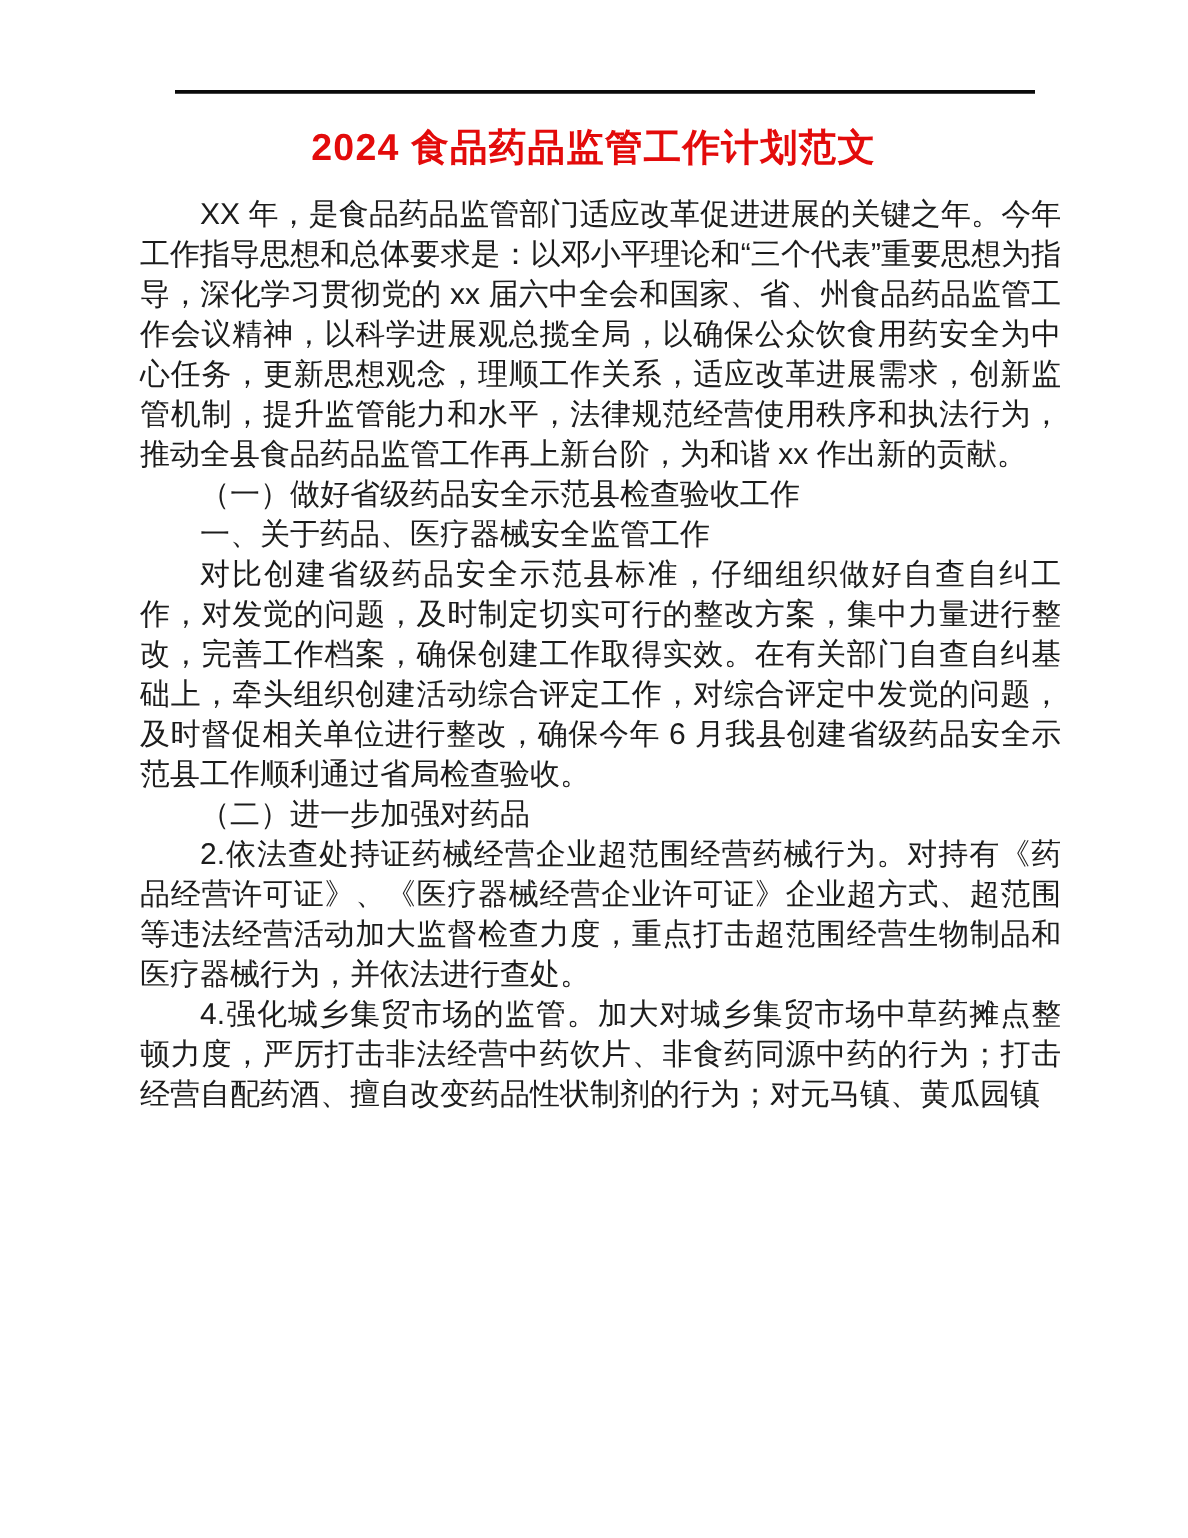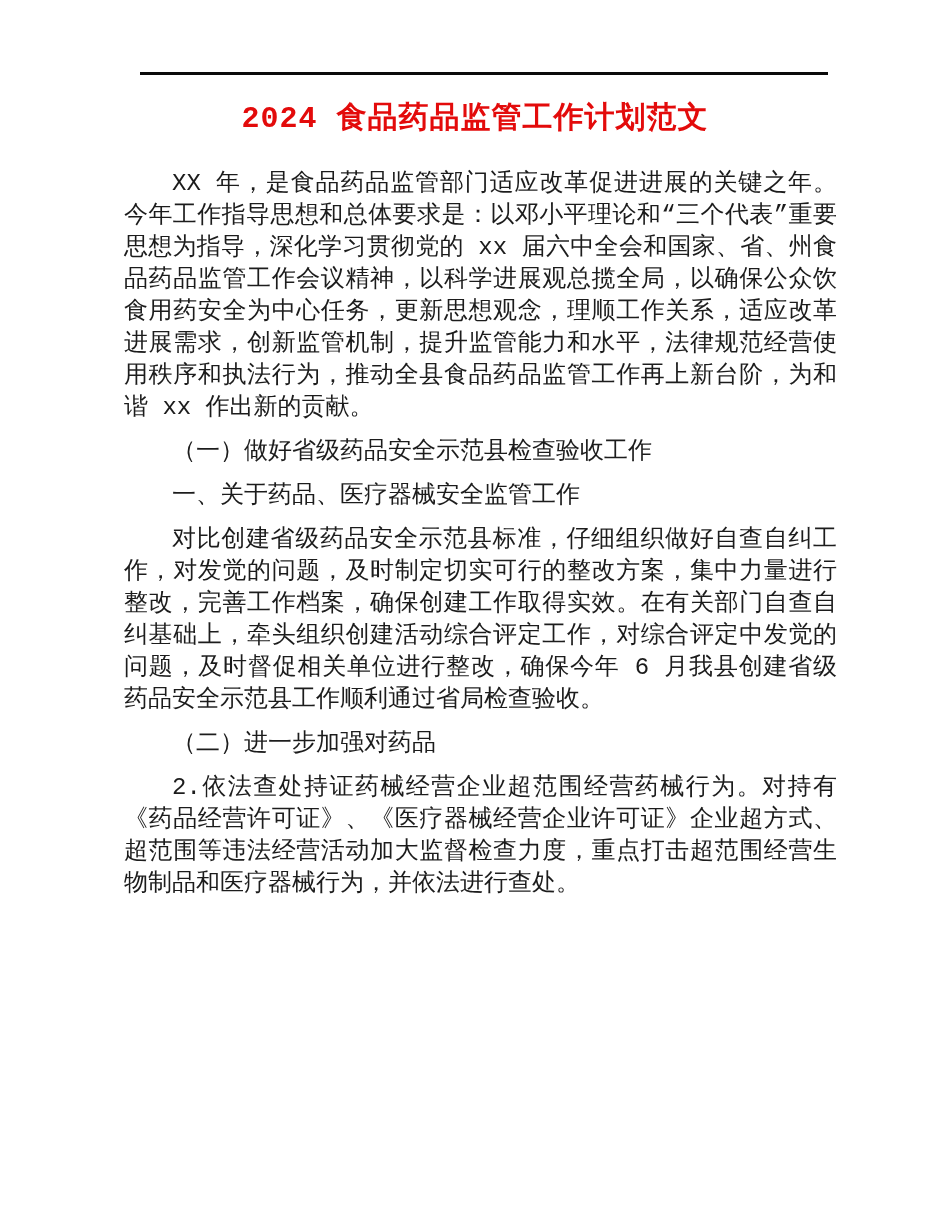--- a/index.html
+++ b/index.html
@@ -3,21 +3,21 @@
 <meta charset="utf-8">
 <style>
   * { margin: 0; padding: 0; box-sizing: border-box; }
   html, body { background: #ffffff; }
   .page {
     position: relative;
     width: 950px;
     height: 929px;
     background: #ffffff;
     overflow: hidden;
-    font-family: Liberation Mono, monospace;
+    font-family: Liberation Sans, sans-serif;
     color: #1c1c1c;
   }
   .header-rule {
     position: absolute;
     top: 72px;
     left: 140px;
     width: 688px;
     height: 3px;
     background: #0a0a0a;
   }
@@ -40,21 +40,21 @@
     width: 737px;
     font-size: 24px;
     line-height: 32px;
     text-align: justify;
     text-justify: inter-ideograph;
     word-break: break-all;
     color: #1c1c1c;
   }
   .doc-body p {
     text-indent: 2em;
-    margin: 12px;
+    margin: 0;
   }
   .page-footer {
     position: absolute;
     top: 1144px;
     left: 0;
     width: 100%;
     text-align: center;
     font-size: 19px;
     letter-spacing: 2px;
     word-spacing: 5px;
@@ -70,17 +70,18 @@
 
   <h1 class="doc-title">2024 食品药品监管工作计划范文</h1>
 
   <div class="doc-body">
     <p>XX 年，是食品药品监管部门适应改革促进进展的关键之年。今年工作指导思想和总体要求是：以邓小平理论和“三个代表”重要思想为指导，深化学习贯彻党的 xx 届六中全会和国家、省、州食品药品监管工作会议精神，以科学进展观总揽全局，以确保公众饮食用药安全为中心任务，更新思想观念，理顺工作关系，适应改革进展需求，创新监管机制，提升监管能力和水平，法律规范经营使用秩序和执法行为，推动全县食品药品监管工作再上新台阶，为和谐 xx 作出新的贡献。</p>
     <p>（一）做好省级药品安全示范县检查验收工作</p>
     <p>一、关于药品、医疗器械安全监管工作</p>
     <p>对比创建省级药品安全示范县标准，仔细组织做好自查自纠工作，对发觉的问题，及时制定切实可行的整改方案，集中力量进行整改，完善工作档案，确保创建工作取得实效。在有关部门自查自纠基础上，牵头组织创建活动综合评定工作，对综合评定中发觉的问题，及时督促相关单位进行整改，确保今年 6 月我县创建省级药品安全示范县工作顺利通过省局检查验收。</p>
     <p>（二）进一步加强对药品</p>
     <p>2.依法查处持证药械经营企业超范围经营药械行为。对持有《药品经营许可证》、《医疗器械经营企业许可证》企业超方式、超范围等违法经营活动加大监督检查力度，重点打击超范围经营生物制品和医疗器械行为，并依法进行查处。</p>
+    <p>4.强化城乡集贸市场的监管。加大对城乡集贸市场中草药摊点整顿力度，严厉打击非法经营中药饮片、非食药同源中药的行为；打击经营自配药酒、擅自改变药品性状制剂的行为；对元马镇、黄瓜园镇</p>
   </div>
 
   <div class="page-footer">第 2 页 共 4 页</div>
 
 </div>
 
 </body></html>

